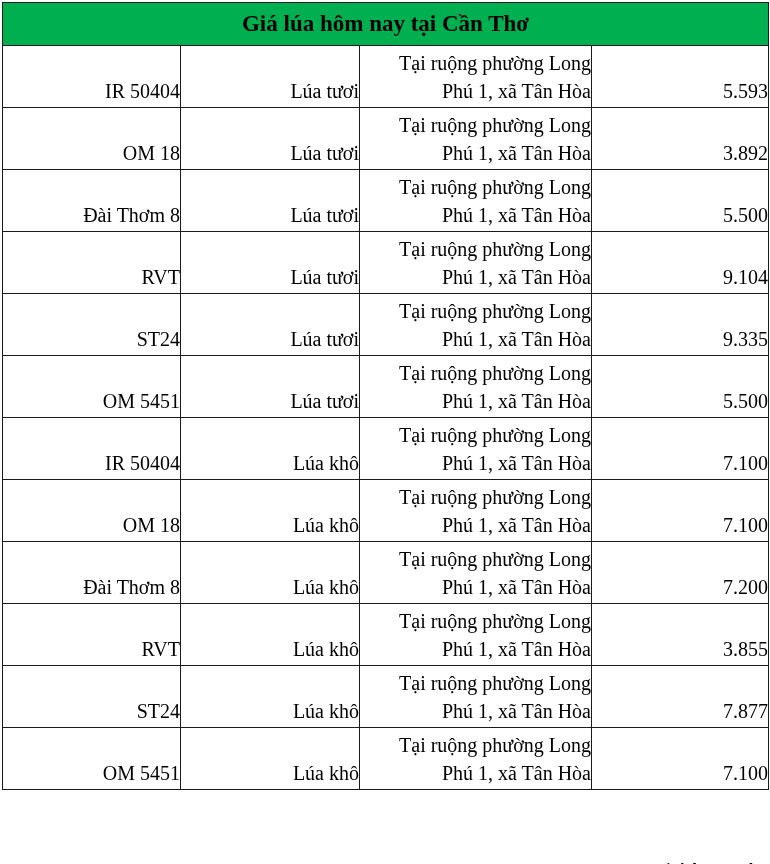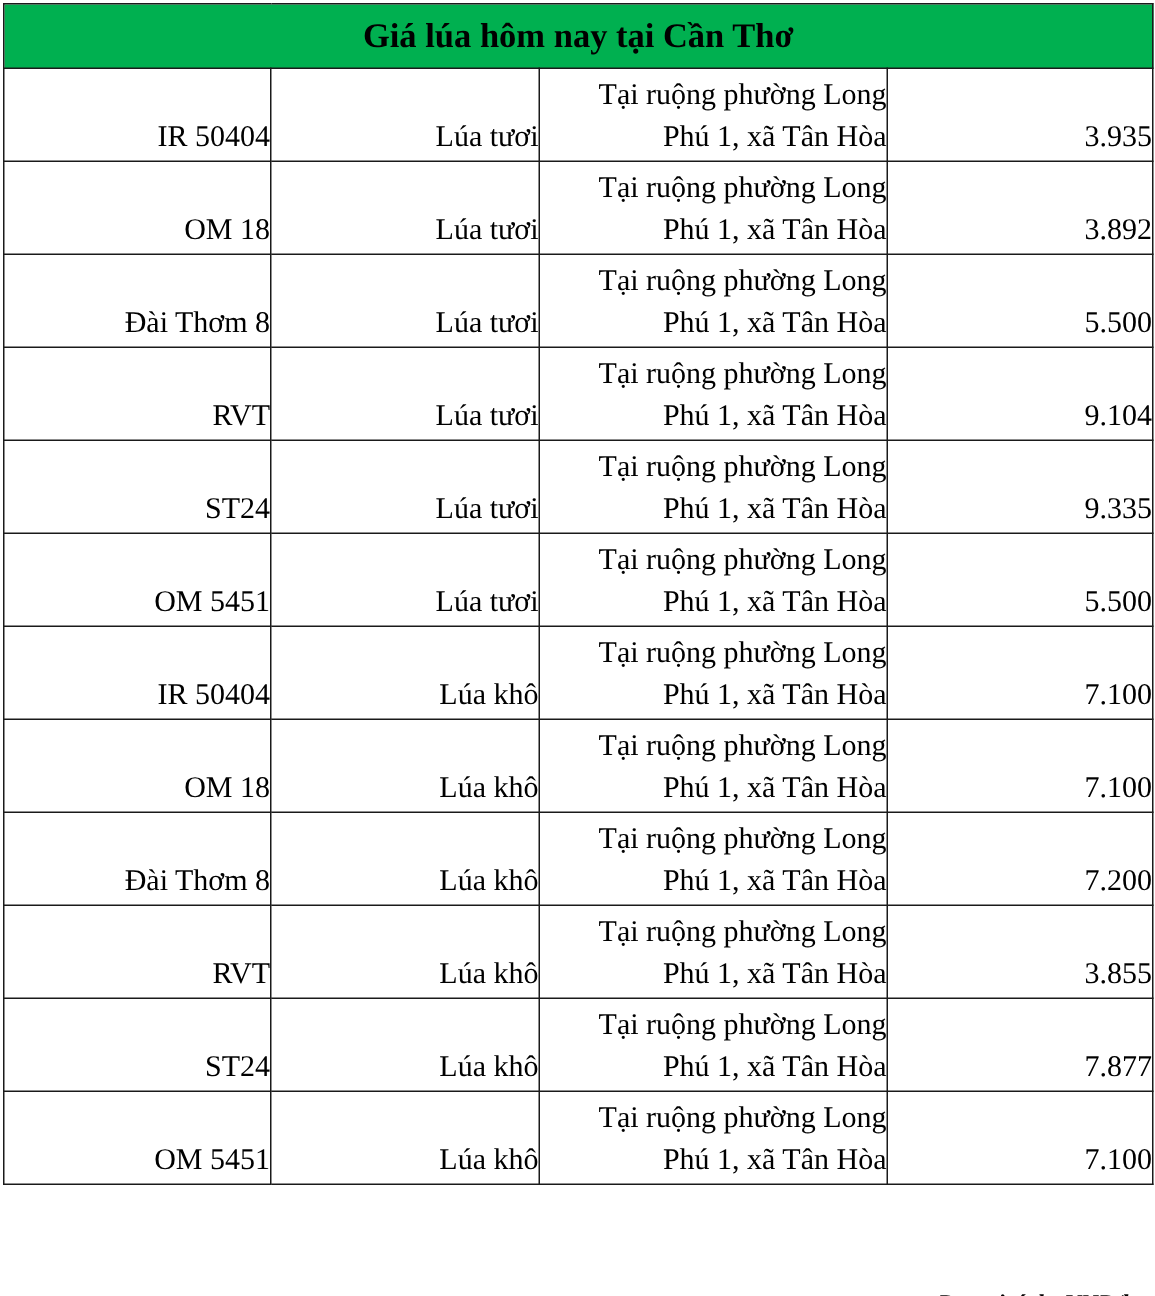--- a/index.html
+++ b/index.html
@@ -36,21 +36,21 @@
     </tr>
     </tbody>
       <tbody id="rows">
         <tr class="data-row">
           <td>IR 50404</td>
           <td>Lúa tươi</td>
           <td class="loc">
             <div>Tại ruộng phường Long</div>
             <div>Phú 1, xã Tân Hòa</div>
           </td>
-          <td>3.935</td>
+          <td>5.593</td>
         </tr>
         <tr class="data-row">
           <td>OM 18</td>
           <td>Lúa tươi</td>
           <td class="loc">
             <div>Tại ruộng phường Long</div>
             <div>Phú 1, xã Tân Hòa</div>
           </td>
           <td>3.892</td>
         </tr>

